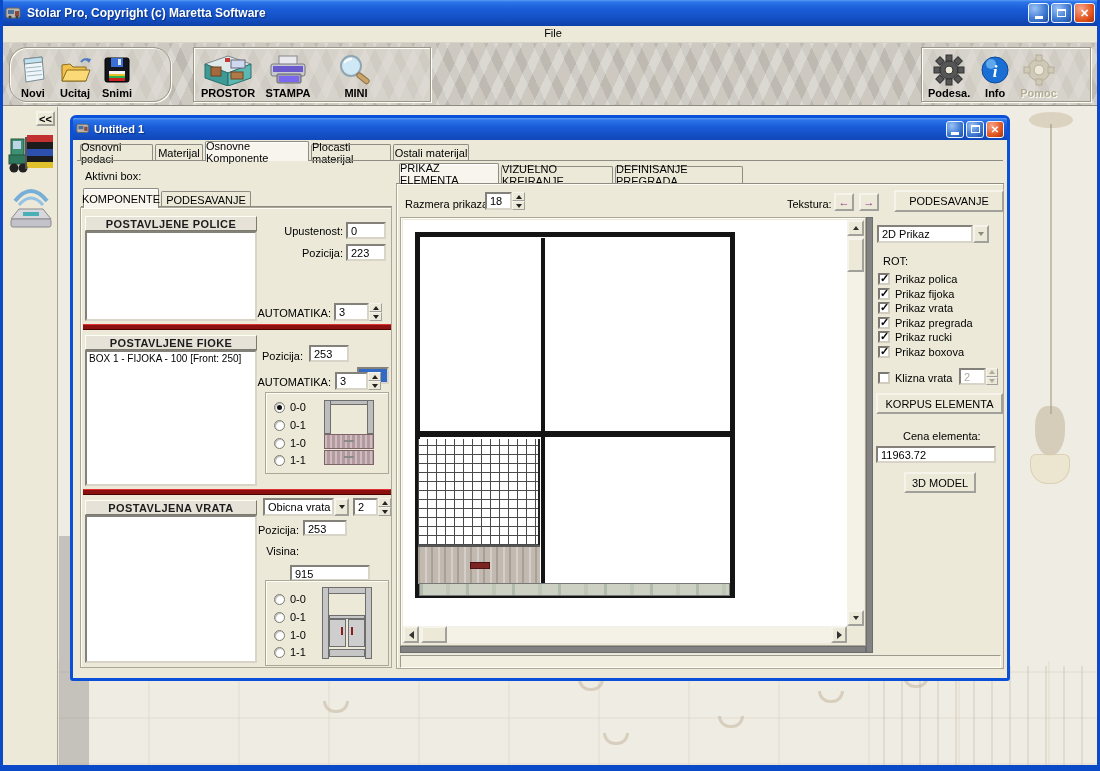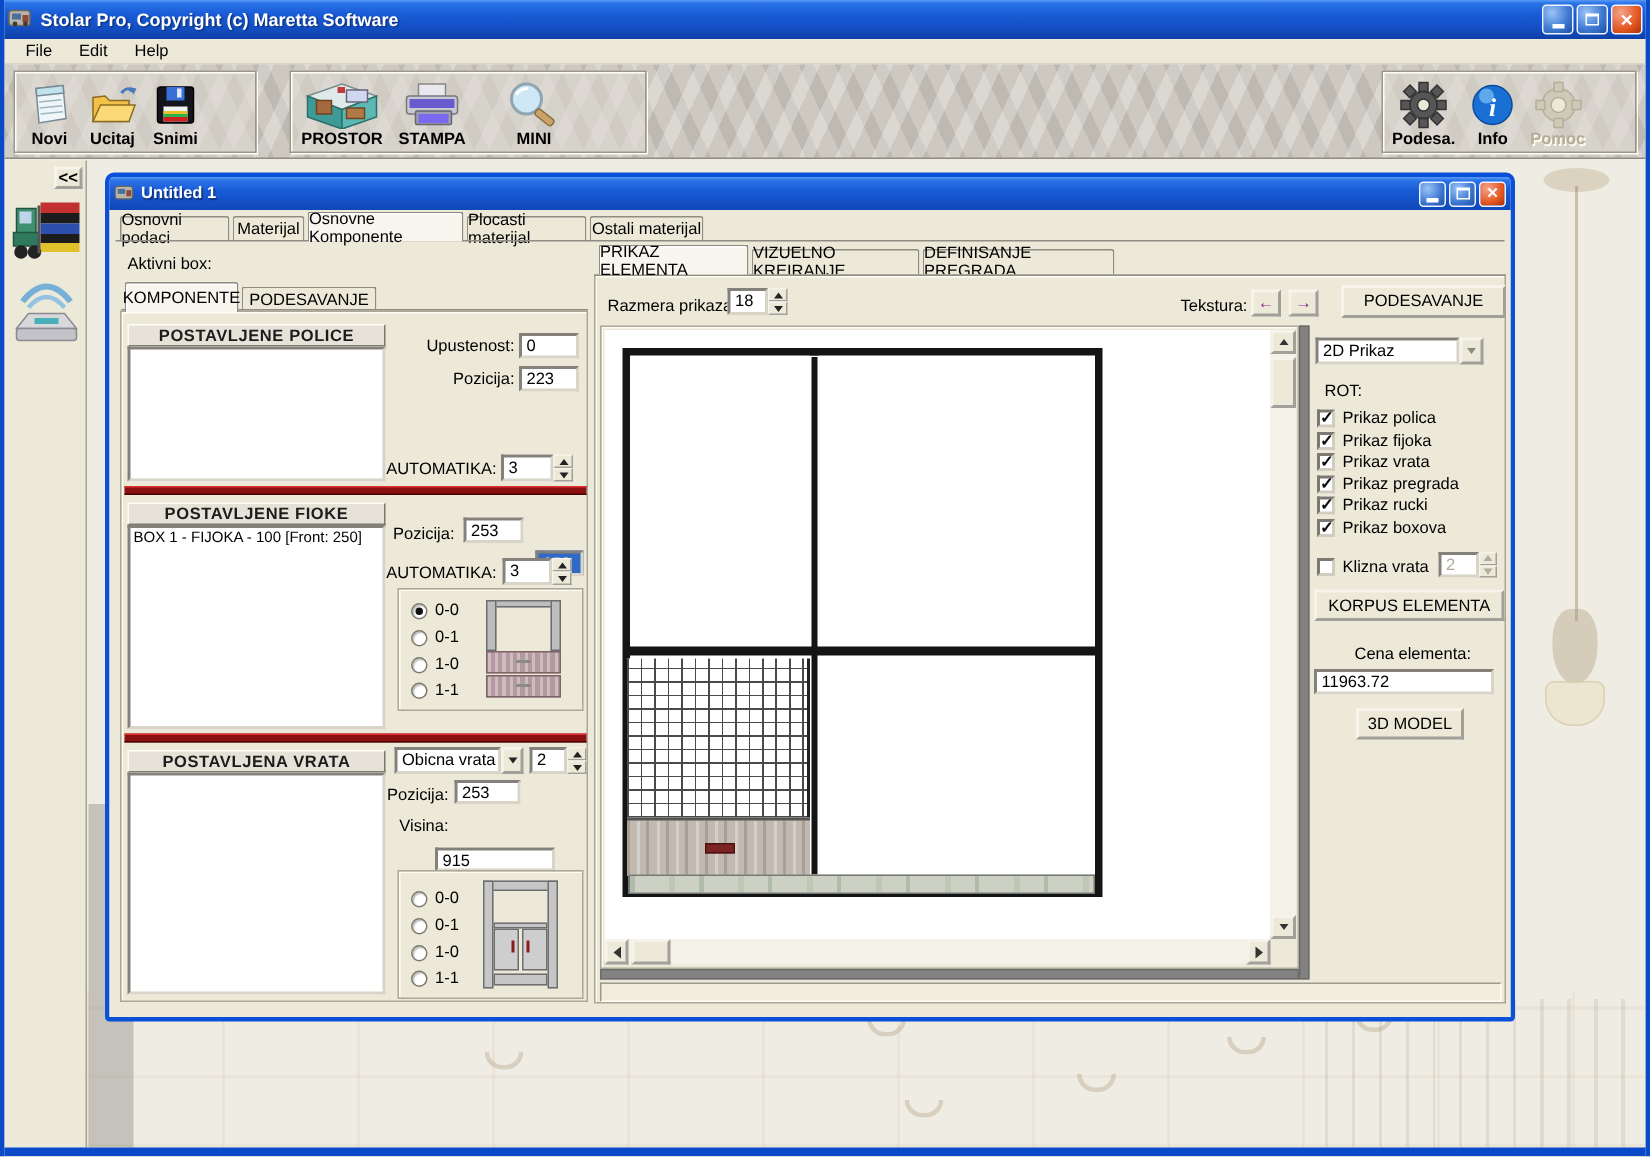--- a/index.html
+++ b/index.html
@@ -15,21 +15,21 @@
     display:flex; align-items:center; padding:0 5px; gap:5px; }
   .titlebar .t-text { color:#fff; font-weight:bold; font-size:12px; text-shadow:1px 1px 1px #0a2f7a; flex:0 1 auto; white-space:nowrap; }
   .winbtns { margin-left:auto; display:flex; gap:2px; }
   .wbtn { width:21px; height:20px; border:1px solid #eef4ff; border-radius:3px; color:#fff;
     display:flex; align-items:center; justify-content:center; font-size:11px; font-weight:bold;
     background:radial-gradient(circle at 30% 25%, #9cc3f7, #3b77d0 60%, #1f4fa0); }
   .wbtn.close { background:radial-gradient(circle at 30% 25%, #f5a489, #e4561f 60%, #a62f07); }
   .wbtn .minbar { width:8px; height:3px; background:#fff; margin-top:9px; }
   .wbtn .maxbox { width:9px; height:8px; border:1px solid #fff; border-top-width:2px; }
 
-  .menubar { left:0; top:26px; width:1094px; height:17px; background:#ece9d8; display:flex; align-items:center; padding-left:6px; gap:2px; border-bottom:1px solid #d8d4c8;}
+  .menubar { left:0; top:26px; width:1094px; height:17px; background:#ece9d8; display:flex; align-items:center; padding-left:6px; gap:2px; border-bottom:1px solid #d8d4c8;flex-direction:column;}
   .menuitem { padding:1px 8px; }
 
   .toolbar { left:0; top:43px; width:1094px; height:63px; background-color:#cdc9c1;
     background-image:
       repeating-linear-gradient(115deg, rgba(255,255,255,.28) 0 9px, rgba(255,255,255,0) 9px 22px),
       repeating-linear-gradient(65deg, rgba(110,104,92,.16) 0 9px, rgba(110,104,92,0) 9px 22px);
     border-bottom:1px solid #8f8b80; }
   .tbgroup { position:absolute; top:4px; height:55px; border:1px solid #9a968a; box-shadow:inset 1px 1px 0 #fffef2, 1px 1px 0 #fffef2;
     background:rgba(222,218,210,.55); display:flex; align-items:flex-end; padding:2px 6px; gap:8px; }
   .tbtn { display:flex; flex-direction:column; align-items:center; justify-content:flex-end; gap:1px; height:100%; }
@@ -145,21 +145,21 @@
     </span>
   </div>
 
   <div class="abs menubar">
     <span class="menuitem">File</span>
     <span class="menuitem">Edit</span>
     <span class="menuitem">Help</span>
   </div>
 
   <div class="abs toolbar">
-    <div class="tbgroup" style="left:6px; width:162px;">
+    <div class="tbgroup" style="left:6px; width:162px;border-radius:18px;">
       <div class="tbtn">
         <span class="icon32">
           <svg width="30" height="30" viewBox="0 0 30 30">
               <polygon points="6,4 24,2 26,24 8,27" fill="#eef6fa" stroke="#7a8a92"></polygon>
               <polygon points="6,4 24,2 24.5,7 6.5,9" fill="#bfe2ee" stroke="#7a8a92"></polygon>
               <line x1="8" y1="13" x2="23" y2="11.5" stroke="#9db6c0"></line>
               <line x1="8.5" y1="17" x2="23.5" y2="15.5" stroke="#9db6c0"></line>
               <line x1="9" y1="21" x2="24" y2="19.5" stroke="#9db6c0"></line>
             </svg>
         </span>

